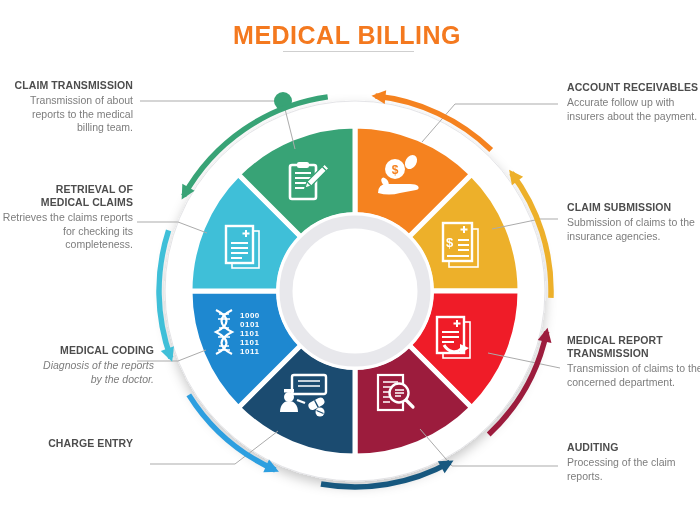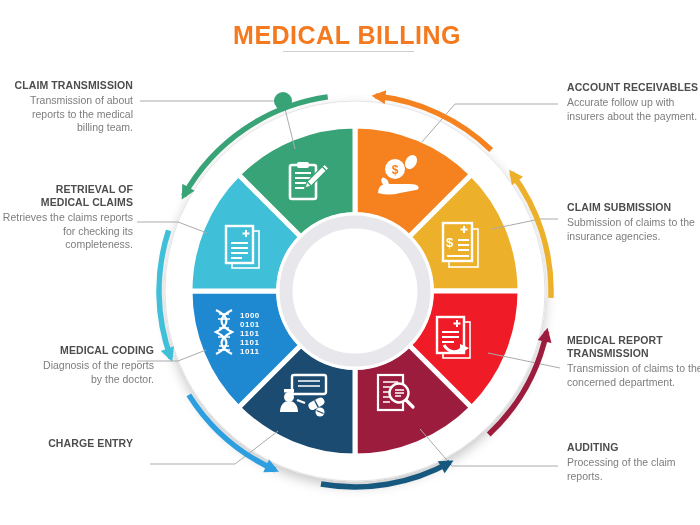--- a/index.html
+++ b/index.html
@@ -17,21 +17,21 @@
   #lbl-claim-transmission{top:79px;left:0;width:133px;text-align:right;}
   #lbl-retrieval{top:183px;left:0;width:133px;}
   #lbl-medical-coding{top:344px;left:0;width:133px;margin-left:21px;}
   #lbl-charge-entry{top:437px;left:0;width:133px;}
   #lbl-account-receivables{top:81px;left:567px;width:138px;}
   #lbl-claim-submission{top:201px;left:567px;width:138px;}
   #lbl-mrt{top:334px;left:567px;width:138px;}
   #lbl-auditing{top:441px;left:567px;width:138px;}
   #lbl-retrieval h3{width:112px;margin-left:auto;text-align:right;}
   #lbl-claim-transmission p{width:118px;margin-left:auto;}
-  #lbl-medical-coding p{width:115px;margin-left:auto;}
+  #lbl-medical-coding p{width:115px;margin-left:auto;font-style:italic;}
   #lbl-charge-entry p{width:110px;margin-left:auto;}
   .icon-line{stroke:#fff;fill:none;}
 </style>
 </head>
 <body>
 
 <svg class="stage-svg" width="700" height="525" viewBox="0 0 700 525">
   <defs>
     <filter id="ds" x="-20%" y="-20%" width="140%" height="150%">
       <feDropShadow dx="0" dy="5" stdDeviation="6" flood-color="#000000" flood-opacity="0.22"></feDropShadow>

